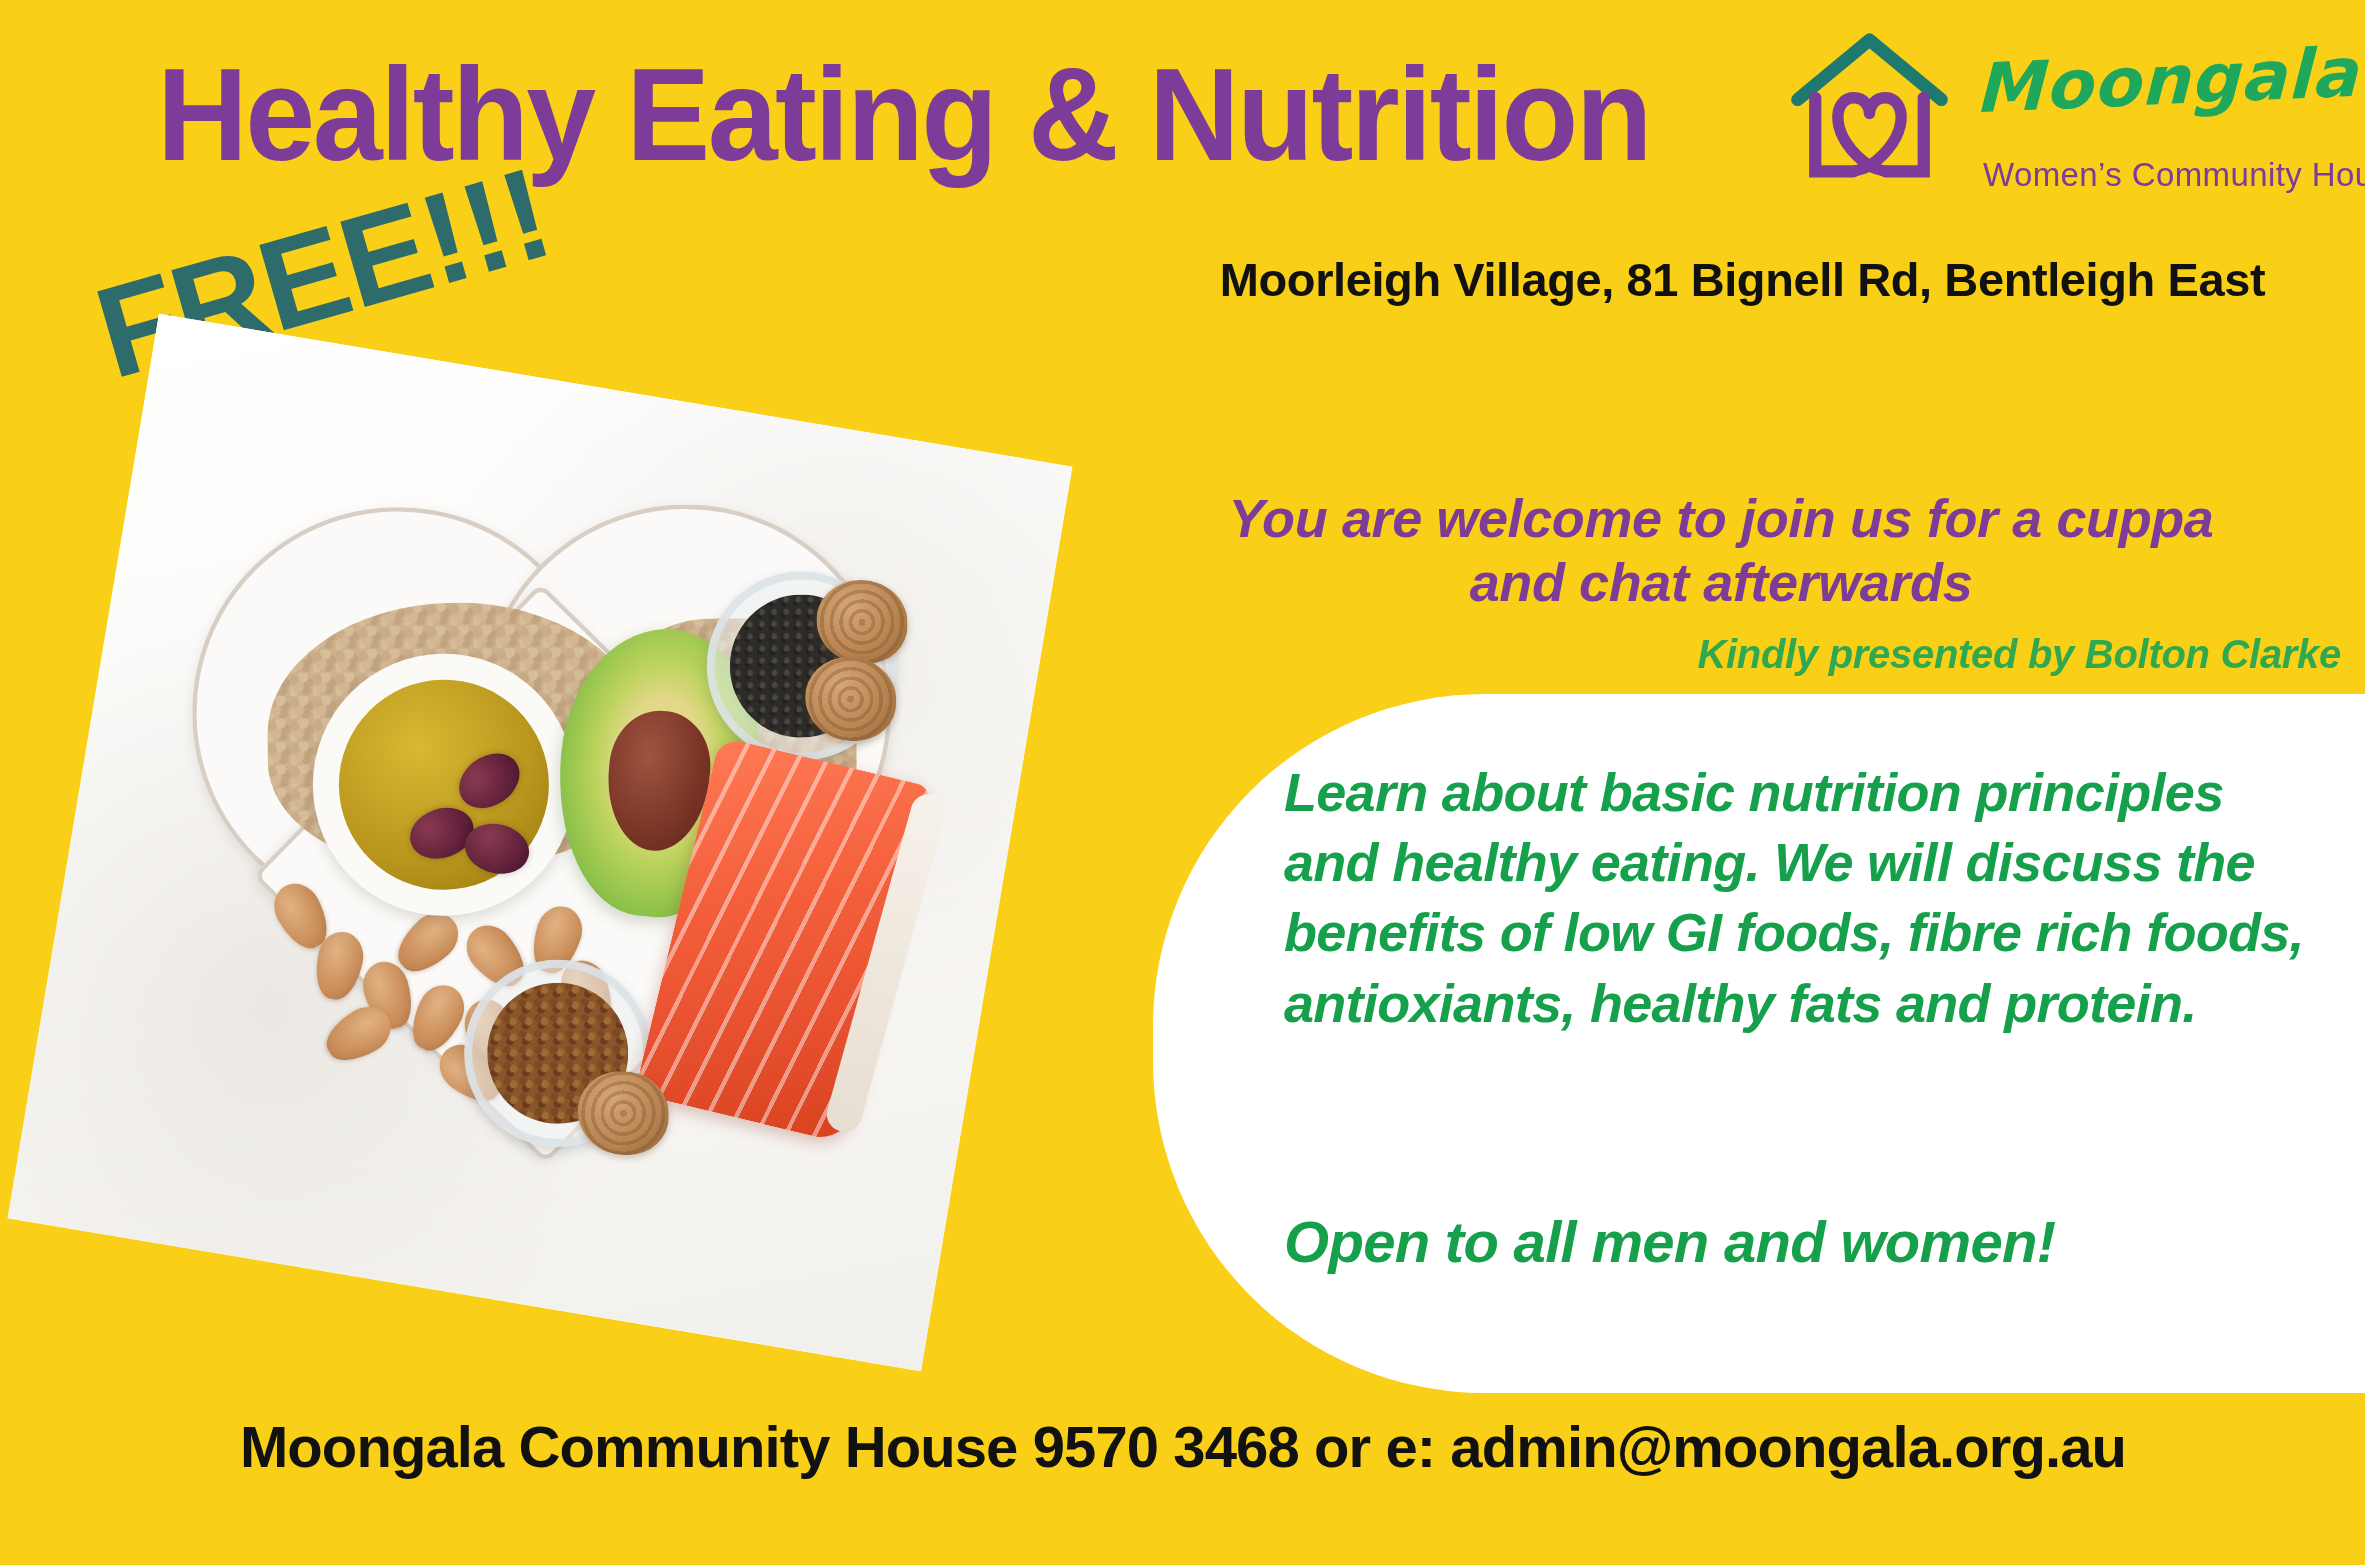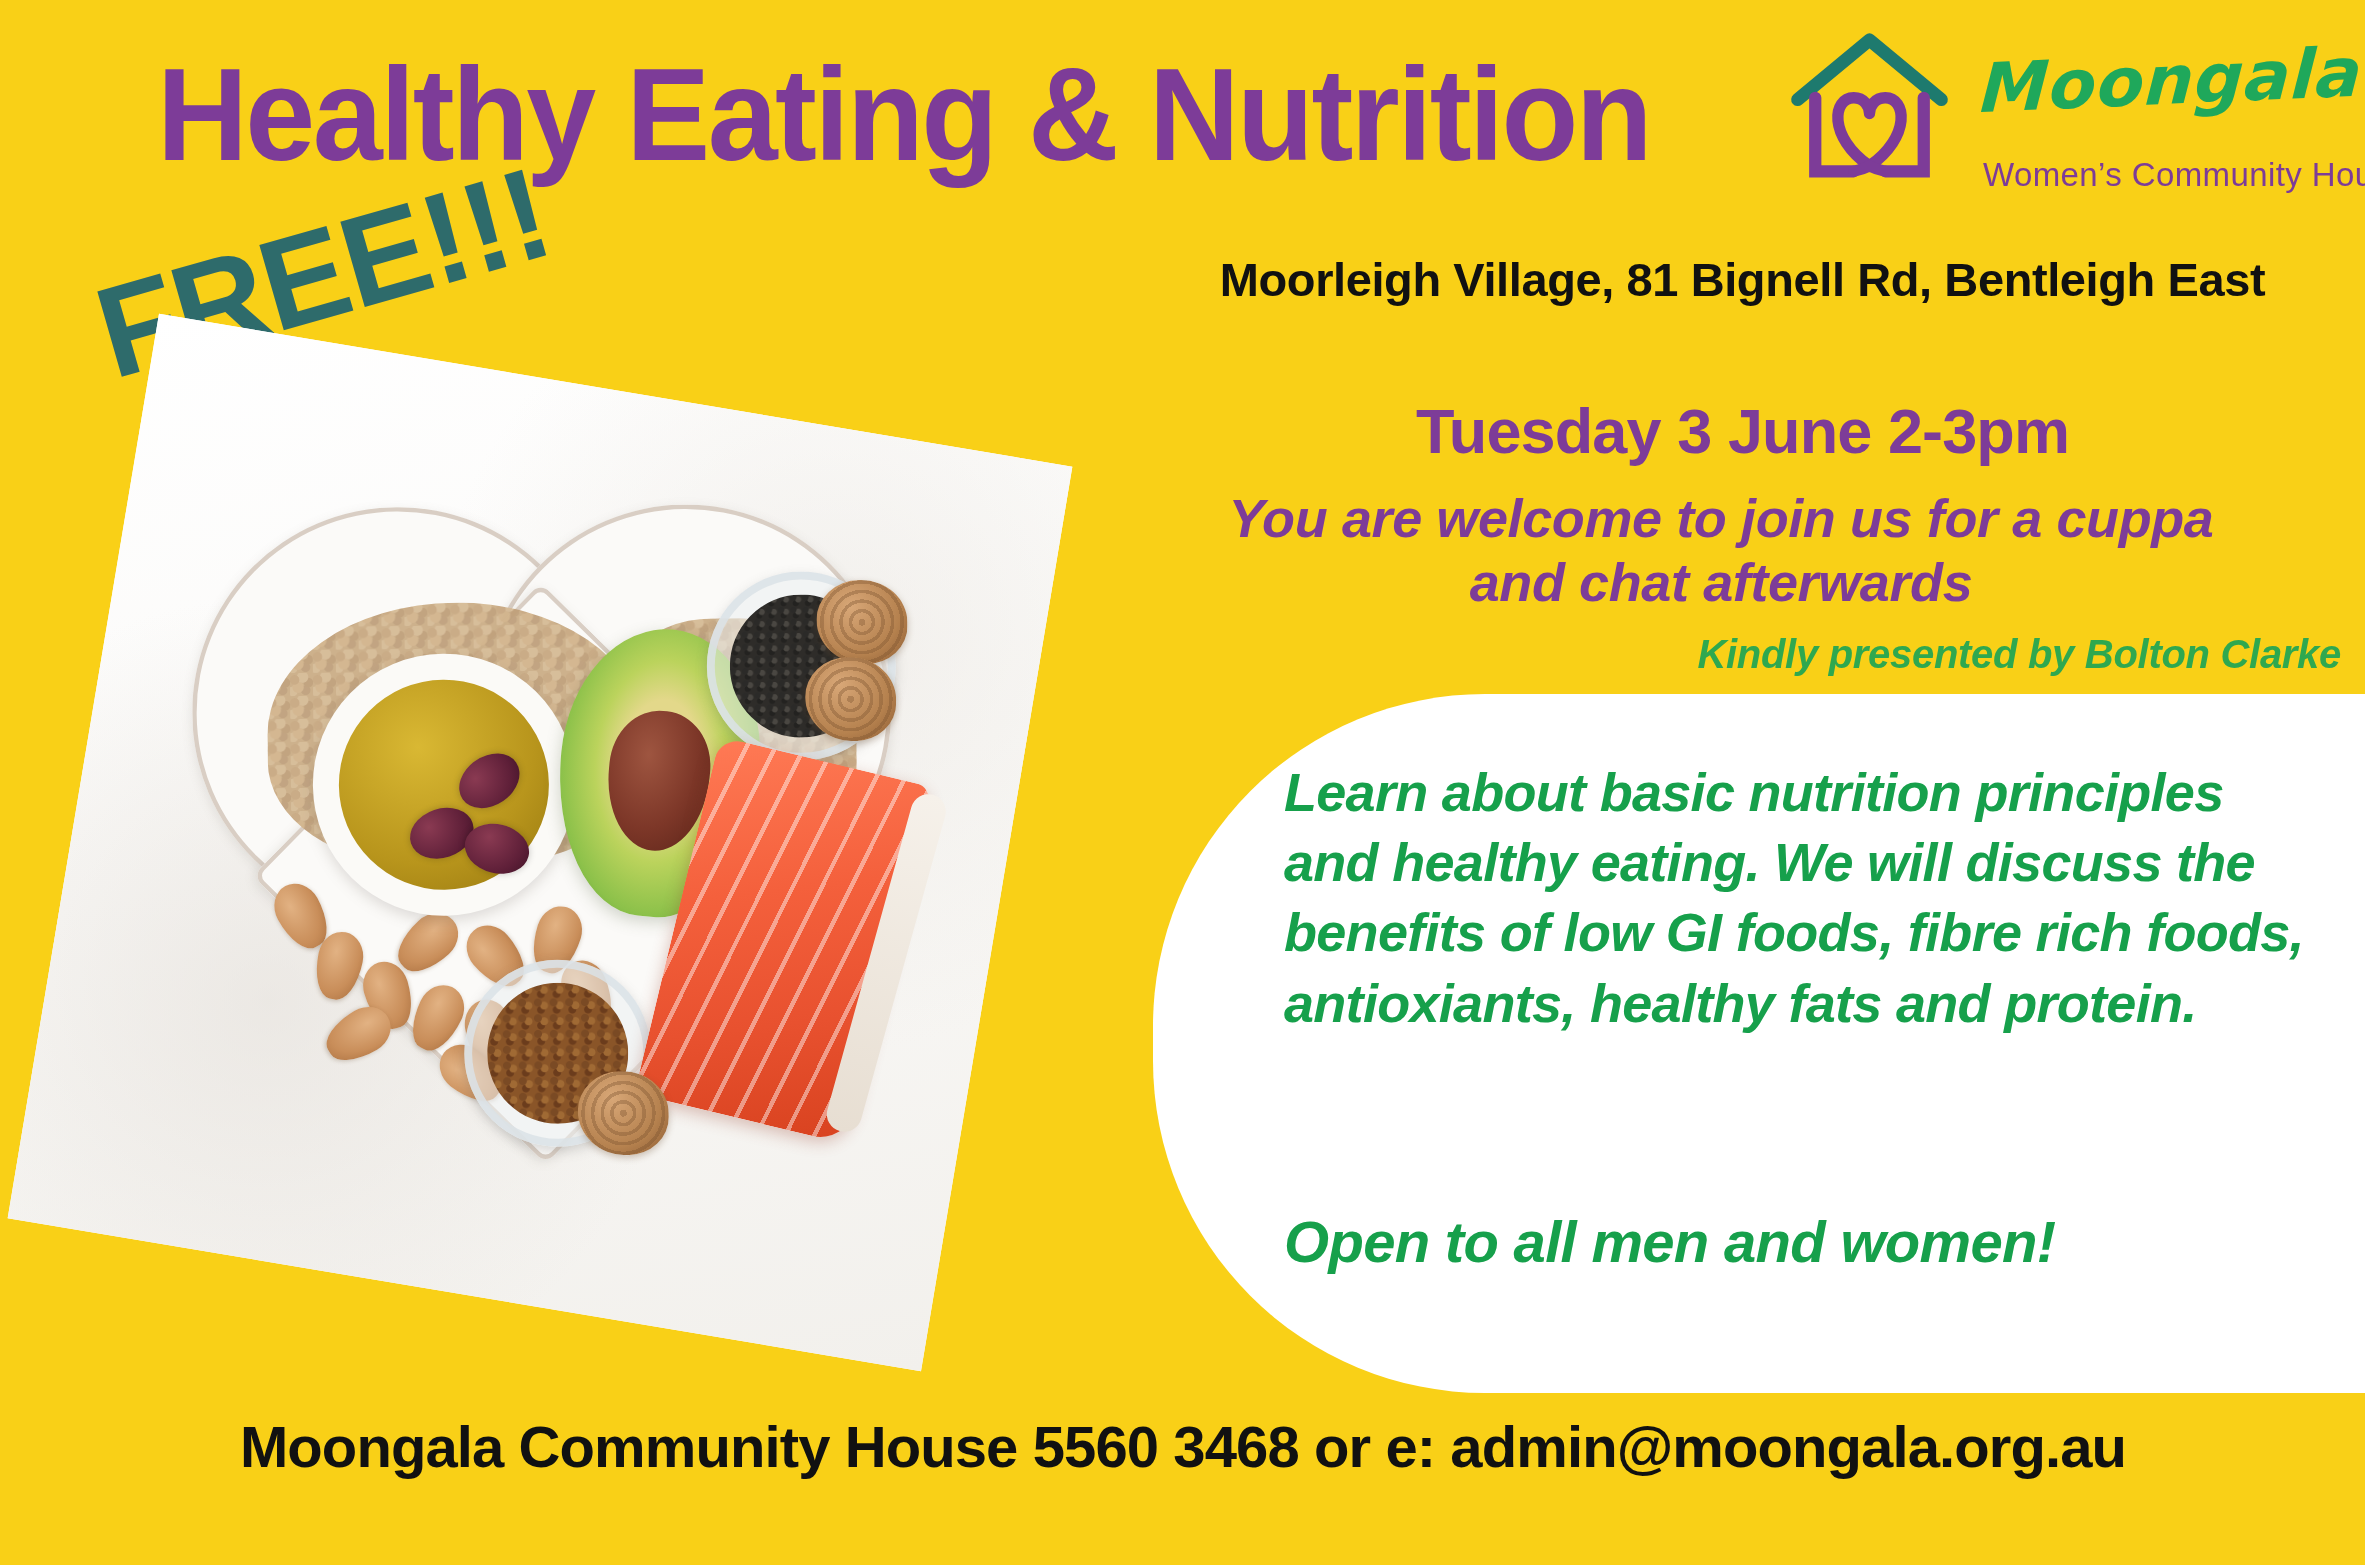--- a/index.html
+++ b/index.html
@@ -345,28 +345,27 @@
 
         <div class="walnut" style="left:634px;top:112px;"></div>
         <div class="walnut" style="left:622px;top:189px;"></div>
         <div class="walnut" style="left:391px;top:601px;"></div>
       </div>
 
     </div>
   </div>
 
   <div id="address">Moorleigh Village, 81 Bignell Rd,  Bentleigh East</div>
-  <div id="datetime">Tuesday 3 June 2-3pm</div>
   <div id="cuppa">
     <div>You are welcome to join us for a cuppa</div>
     <div>and chat afterwards</div>
   </div>
   <div id="presented">Kindly presented by Bolton Clarke</div>
 
   <div id="panel">
     <div id="panel-body">Learn about basic nutrition principles and healthy eating.  We will discuss the benefits of low GI foods, fibre rich foods, antioxiants, healthy fats and protein.</div>
     <div id="panel-open">Open to all men and women!</div>
   </div>
 
-  <div id="footer">Moongala  Community House 5560 3468 or e: admin@moongala.org.au</div>
+  <div id="footer">Moongala  Community House 9570 3468 or e: admin@moongala.org.au</div>
 
 </div>
 
 
 </body></html>

